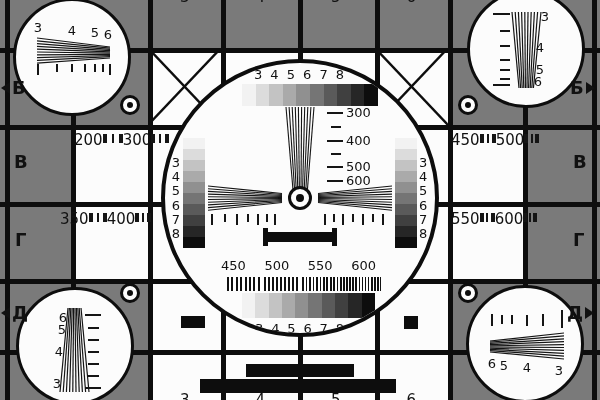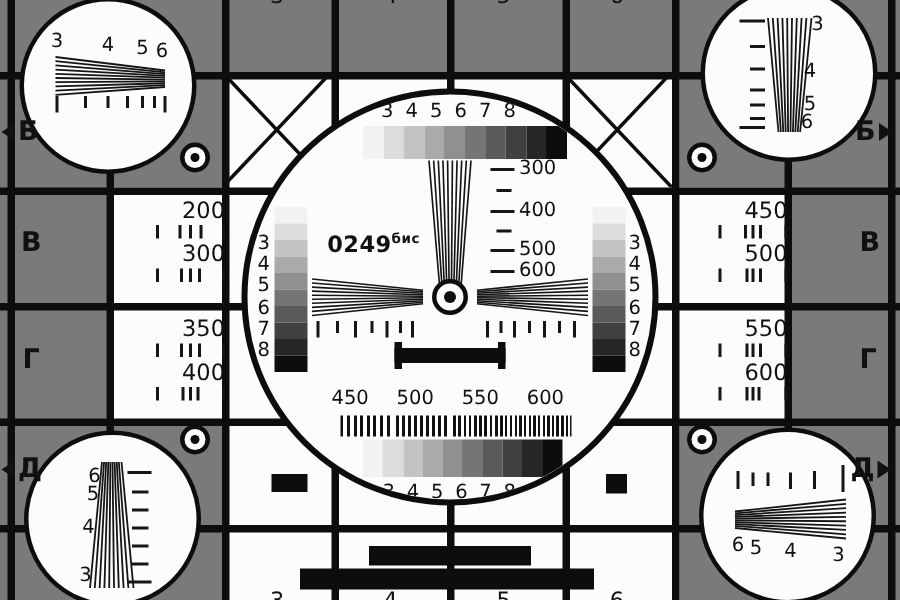--- a/index.html
+++ b/index.html
@@ -20,21 +20,21 @@
   .steps-v>div{flex:1;width:100%;}
   .drow{display:flex;justify-content:space-between;line-height:1;}
   .dcol{display:flex;flex-direction:column;justify-content:space-between;line-height:1;}
   .num13{font-size:13px;}
   .num15{font-size:15px;line-height:16px;}
   .bull{position:absolute;border:3px solid #0d0d0d;border-radius:50%;background:#fcfcfc;box-sizing:content-box;}
   .b20{width:14px;height:14px;}
   .b20>i{position:absolute;left:4px;top:4px;width:6px;height:6px;background:#0d0d0d;border-radius:50%;}
   .b24{width:18px;height:18px;}
   .b24>i{position:absolute;left:5px;top:5px;width:8px;height:8px;background:#0d0d0d;border-radius:50%;}
-  .cellbox{position:absolute;display:flex;flex-direction:column;align-items:flex-end;}
+  .cellbox{position:absolute;display:flex;flex-direction:row;align-items:flex-start;}
   .tickrow{display:flex;justify-content:space-between;align-items:flex-start;width:46px;height:9px;margin:2px 0;}
   .tickrow i{display:block;width:2px;height:9px;background:#151515;}
   .g3{display:flex;gap:var(--g,4px);}
   .g3 i{display:block;width:2px;height:9px;background:#151515;}
   .mk{position:absolute;display:flex;align-items:center;gap:2px;font-size:18px;font-weight:600;line-height:1;}
   .ltr{font-size:18px;font-weight:600;line-height:1;position:absolute;}
   .tri-l{width:0;height:0;border-top:6px solid transparent;border-bottom:6px solid transparent;border-right:9px solid #111;}
   .tri-r{width:0;height:0;border-top:6px solid transparent;border-bottom:6px solid transparent;border-left:9px solid #111;}
   .cn{position:absolute;width:14px;text-align:center;font-size:13px;line-height:16px;}
   .blackbox{position:absolute;background:#0d0d0d;}
@@ -300,21 +300,20 @@
           <div style="background: rgb(64, 64, 64);"></div>
           <div style="background: rgb(38, 38, 38);"></div>
           <div style="background: rgb(13, 13, 13);"></div>
         </div>
 
       <span class="freq" style="left:181px;top:42px">300</span>
       <span class="freq" style="left:181px;top:70px">400</span>
       <span class="freq" style="left:181px;top:96px">500</span>
       <span class="freq" style="left:181px;top:110px">600</span>
 
-      <div class="title" style="left:42px;top:89px;width:84px"><span>0249</span><sup style="font-size:9px">бис</sup></div>
 
       <div class="steps-v" style="position:absolute;left:18px;top:75px;width:22px;height:110px">
           <div style="background: rgb(242, 242, 242);"></div>
           <div style="background: rgb(220, 220, 220);"></div>
           <div style="background: rgb(195, 195, 195);"></div>
           <div style="background: rgb(170, 170, 170);"></div>
           <div style="background: rgb(144, 144, 144);"></div>
           <div style="background: rgb(117, 117, 117);"></div>
           <div style="background: rgb(90, 90, 90);"></div>
           <div style="background: rgb(64, 64, 64);"></div>
@@ -410,21 +409,21 @@
     <div class="tickrow">
         <i></i>
         <span class="g3" style="--g:4px">
           <i></i>
           <i></i>
           <i></i>
         </span>
         <i></i>
       </div>
   </div>
-  <div class="cellbox" style="left:74px;top:202px;width:76px;height:79px;padding-top:9px;box-sizing:border-box">
+  <div class="cellbox" style="left:60px;top:202px;width:76px;height:79px;padding-top:9px;box-sizing:border-box">
     <span class="num15">350</span>
     <div class="tickrow">
         <i></i>
         <span class="g3" style="--g:4px">
           <i></i>
           <i></i>
           <i></i>
         </span>
         <i></i>
       </div>

